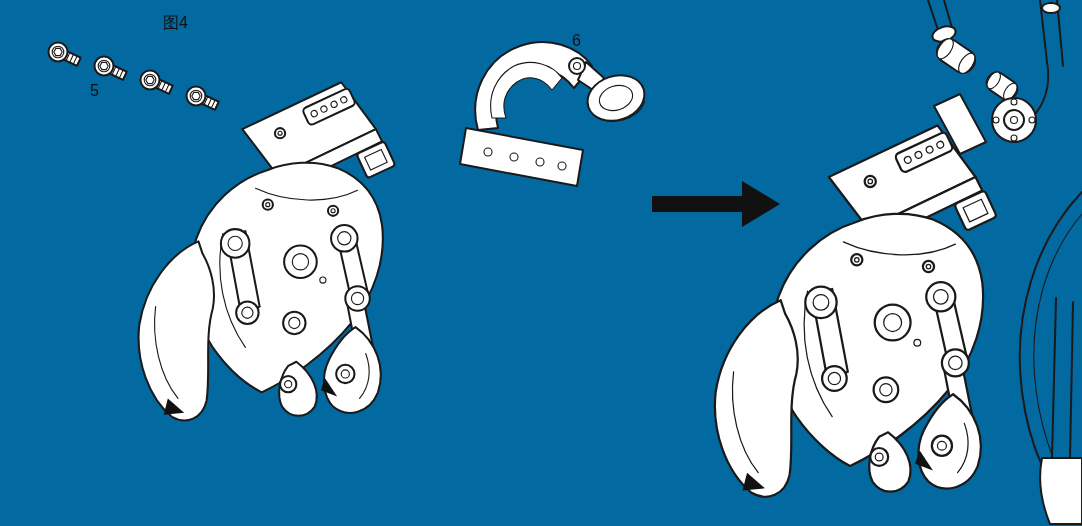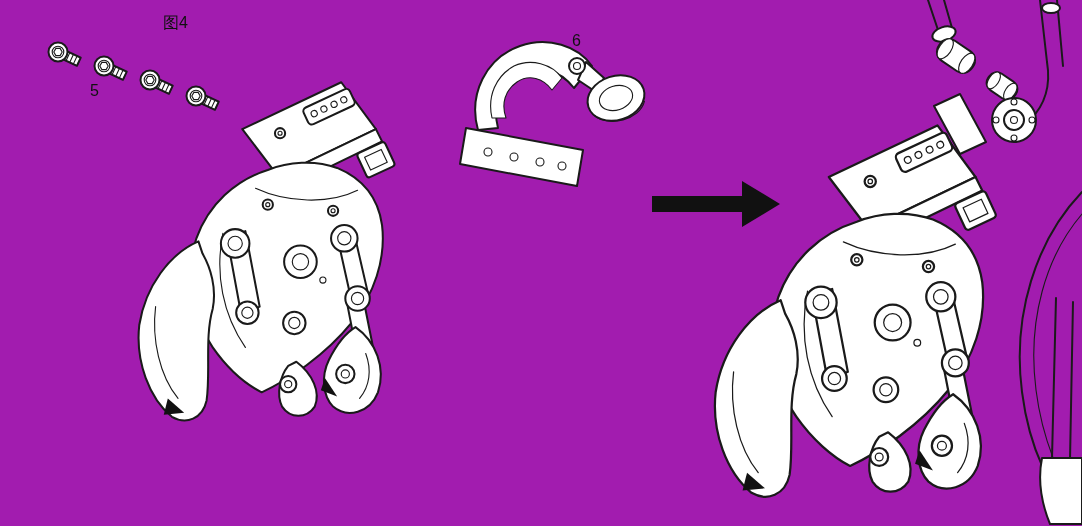--- a/index.html
+++ b/index.html
@@ -1,20 +1,20 @@
 <!DOCTYPE html>
 <html><head>
 <meta charset="utf-8">
 <style>
   html, body { margin: 0; padding: 0; background: #ffffff; }
   .canvas-wrap {
     position: relative;
     width: 1082px;
     height: 526px;
-    background: #a21caf;
+    background: #0369a1;
     overflow: hidden;
     font-family: "Liberation Sans", sans-serif;
   }
   
   #fig path, #fig circle, #fig ellipse, #fig rect, #fig polygon, #fig line {
     fill: #ffffff;
     stroke: #1a1a1a;
     stroke-width: 2;
     stroke-linejoin: round;
     stroke-linecap: round;

